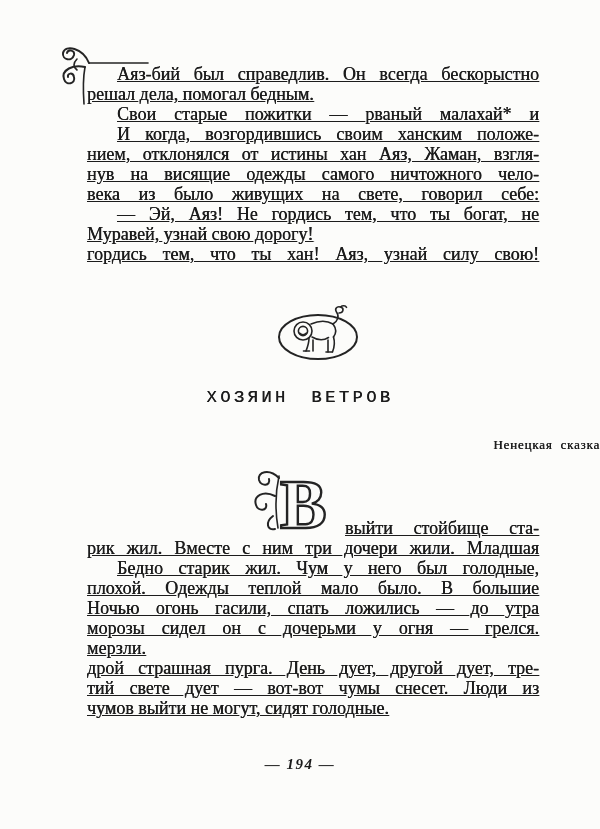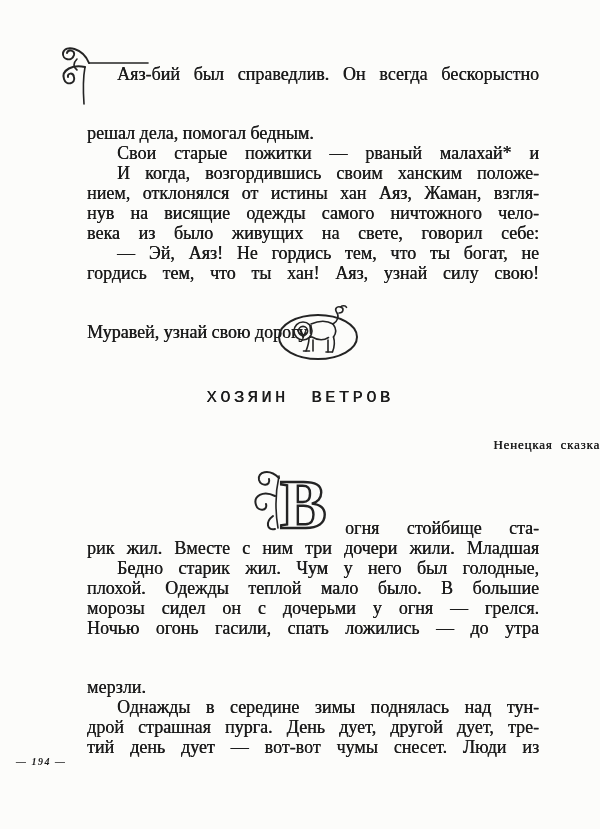--- a/index.html
+++ b/index.html
@@ -2,23 +2,23 @@
 <html><head>
 <meta charset="utf-8">
 <style>
   html,body{margin:0;padding:0;background:#e8e8e6;}
   .page{
     position:relative;width:600px;height:829px;margin:0 auto;
     background:#fcfcfa;color:#1c1c1c;overflow:hidden;
     font-family:"Liberation Serif","DejaVu Serif",serif;
   }
   .text-block{position:absolute;left:87px;width:452px;font-size:18px;line-height:20px;}
-  .text-block .line{text-shadow:0.35px 0 0 currentColor;}
+  .text-block .line{text-shadow:0.35px 0 0 currentColor;text-decoration:underline;}
   .j{text-align:justify;text-align-last:justify;}
-  .l{text-align:left;text-align-last:left;margin-top:39px;}
+  .l{text-align:left;text-align-last:left;}
   .i{text-indent:30px;}
   .dropline{padding-left:258px;}
   #story1{top:64px;}
   #story2{top:518px;}
   .ornament{position:absolute;}
   #corner-orn{left:55px;top:40px;}
   #vignette{left:276px;top:304px;}
   #dropcap{left:249px;top:466px;}
   .title{
     position:absolute;top:388px;left:0;right:0;text-align:center;
@@ -26,22 +26,22 @@
     text-shadow:0.4px 0 0 currentColor;
     font-family:Liberation Mono, monospace;
   }
   .subtitle{
     position:absolute;top:425px;left:0;right:0;text-align:right;
     font-size:13px;letter-spacing:0.8px;word-spacing:4px;
     text-shadow:0.3px 0 0 currentColor;
     margin-top:12px;
   }
   .pagenum{
-    position:absolute;top:756px;left:16px;right:0;
-    font-size:10px;font-style:italic;font-weight:bold;letter-spacing:1.5px;
+    position:absolute;top:756px;left:0;right:0;text-align:center;
+    font-size:15px;font-style:italic;font-weight:bold;letter-spacing:1.5px;
   }
   svg{display:block;}
   .stroke{fill:none;stroke:#242424;stroke-width:2;stroke-linecap:round;stroke-linejoin:round;}
   .thin{stroke-width:1.6;}
 </style>
 </head>
 <body>
 
 <div class="page">
 
@@ -57,22 +57,22 @@
 
   <div class="text-block" id="story1">
     <div class="line j i">Аяз-бий был справедлив. Он всегда бескорыстно</div>
     <div class="line l">решал дела, помогал бедным.</div>
     <div class="line j i">Свои старые пожитки — рваный малахай* и</div>
     <div class="line j i">И когда, возгордившись своим ханским положе-</div>
     <div class="line j">нием, отклонялся от истины хан Аяз, Жаман, взгля-</div>
     <div class="line j">нув на висящие одежды самого ничтожного чело-</div>
     <div class="line j">века из было живущих на свете, говорил себе:</div>
     <div class="line j i">— Эй, Аяз! Не гордись тем, что ты богат, не</div>
+    <div class="line l">Муравей, узнай свою дорогу!</div>
     <div class="line j">гордись тем, что ты хан! Аяз, узнай силу свою!</div>
-    <div class="line l">Муравей, узнай свою дорогу!</div>
   </div>
 
   <div class="ornament" id="vignette">
     <svg width="86" height="58" viewBox="0 0 86 58">
       <ellipse class="stroke" cx="42" cy="33" rx="39" ry="22"></ellipse>
       <circle class="stroke thin" cx="27" cy="27" r="9"></circle>
       <circle class="stroke thin" cx="27" cy="27" r="4.6"></circle>
       <path class="stroke thin" d="M23.5 29 Q27 32.5 30.5 29"></path>
       <path class="stroke thin" d="M35 20 C44 16 52 17 57 20"></path>
       <path class="stroke thin" d="M57 20 C60 24 60.5 29 57.5 33"></path>
@@ -95,27 +95,27 @@
     <svg width="88" height="74" viewBox="0 0 88 74">
       <path class="stroke" d="M30 12 C20 2 8 6 10 14 C12 21 22 20 20 13"></path>
       <path class="stroke" d="M26 30 C14 24 4 30 7 39 C9 46 19 45 17 38"></path>
       <path class="stroke" d="M24 50 C16 56 18 65 26 63"></path>
       <path class="stroke thin" d="M30 10 C26 28 26 44 29 62"></path>
       <text x="31" y="62" font-size="70" font-weight="bold" font-family="&quot;Liberation Serif&quot;,&quot;DejaVu Serif&quot;,serif" fill="#fcfcfa" stroke="#242424" stroke-width="2.4">В</text>
     </svg>
   </div>
 
   <div class="text-block" id="story2">
-    <div class="line j dropline">огня стойбище ста-</div>
+    <div class="line j dropline">выйти стойбище ста-</div>
     <div class="line j">рик жил. Вместе с ним три дочери жили. Младшая</div>
     <div class="line j i">Бедно старик жил. Чум у него был голодные,</div>
     <div class="line j">плохой. Одежды теплой мало было. В большие</div>
+    <div class="line j">Ночью огонь гасили, спать ложились — до утра</div>
     <div class="line j">морозы сидел он с дочерьми у огня — грелся.</div>
-    <div class="line j">Ночью огонь гасили, спать ложились — до утра</div>
     <div class="line l">мерзли.</div>
-    <div class="line j i">Однажды в середине зимы поднялась над тун-</div>
     <div class="line j">дрой страшная пурга. День дует, другой дует, тре-</div>
-    <div class="line j">тий день дует — вот-вот чумы снесет. Люди из</div>
+    <div class="line j">тий свете дует — вот-вот чумы снесет. Люди из</div>
+    <div class="line l">чумов выйти не могут, сидят голодные.</div>
   </div>
 
   <div class="pagenum">— 194 —</div>
 
 </div>
 
 </body></html>

